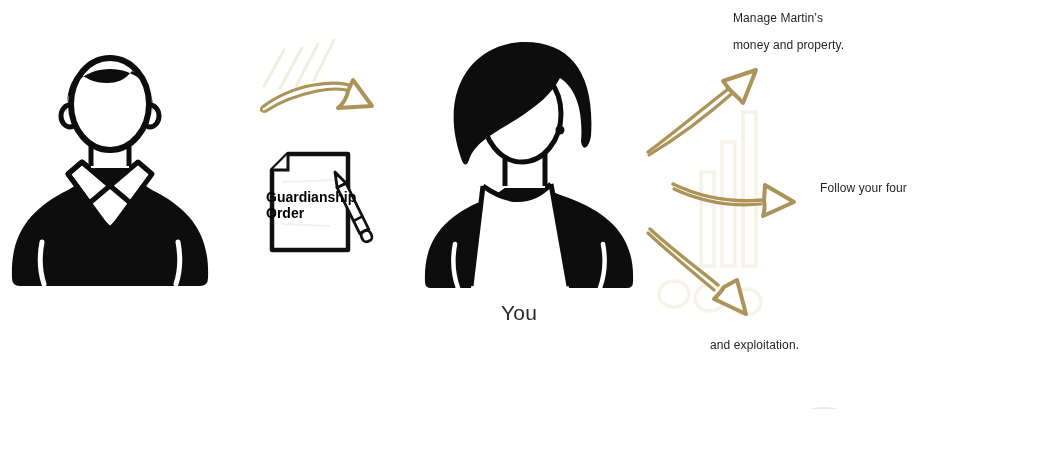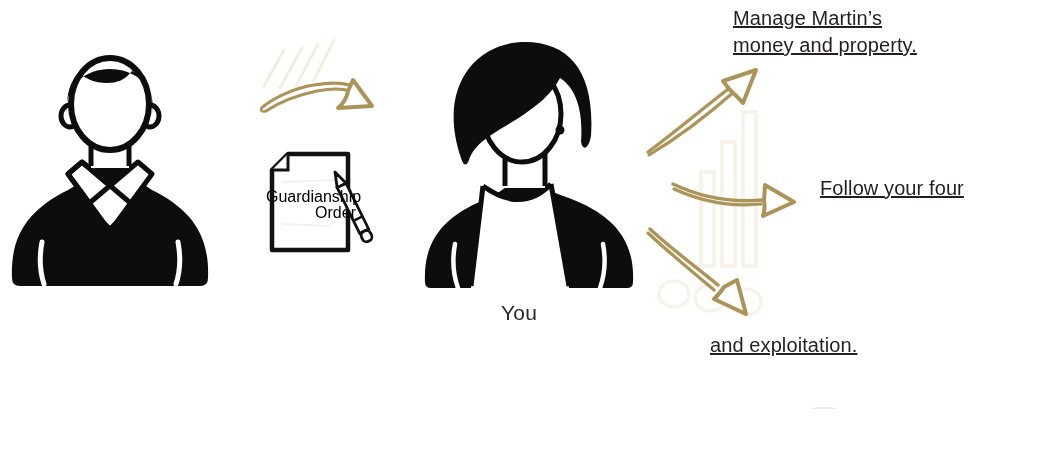--- a/index.html
+++ b/index.html
@@ -6,26 +6,26 @@
   .canvas{
     position:relative;width:1050px;height:460px;background:#ffffff;overflow:hidden;
     font-family:"Liberation Sans","DejaVu Sans",sans-serif;color:#231f20;
   }
   .abs{position:absolute;}
   .actor-label{
     position:absolute;font-size:21px;font-weight:500;color:#2b2828;
     text-align:center;letter-spacing:.2px;
   }
   .duty{
-    position:absolute;font-size:20px;line-height:27px;font-weight:500;
-    color:#231f20;letter-spacing:.1px;white-space:nowrap;text-decoration:underline;
+    position:absolute;font-size:12px;line-height:27px;font-weight:500;
+    color:#231f20;letter-spacing:.1px;white-space:nowrap;
   }
   .doc-label{
-    position:absolute;left:266px;top:189px;width:90px;text-align:right;
-    font-size:16px;line-height:16px;color:#000;font-weight:400;
+    position:absolute;left:266px;top:189px;width:90px;text-align:left;
+    font-size:14px;line-height:16px;color:#000;font-weight:700;
   }
   .smudge{
     position:absolute;left:811px;top:407px;width:26px;height:3px;
     border-top:2px solid #e4e3e1;border-radius:50%;opacity:.8;
   }
   svg{display:block;}
 </style>
 </head>
 <body>
 

